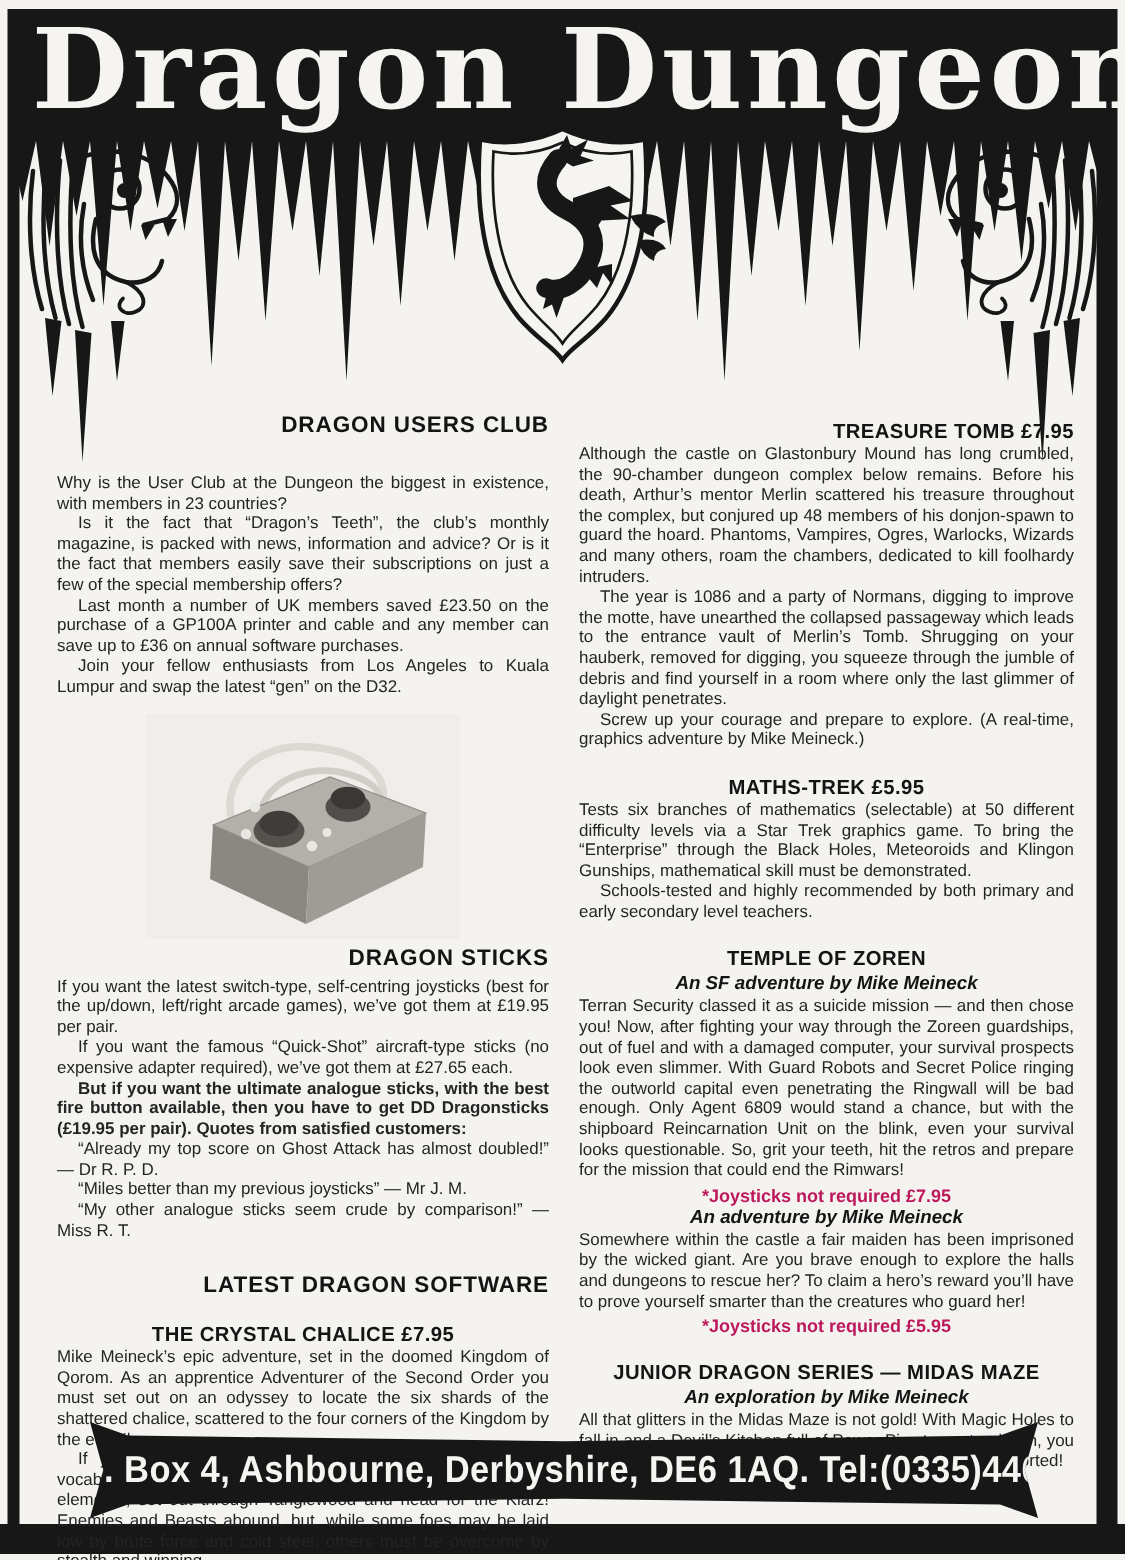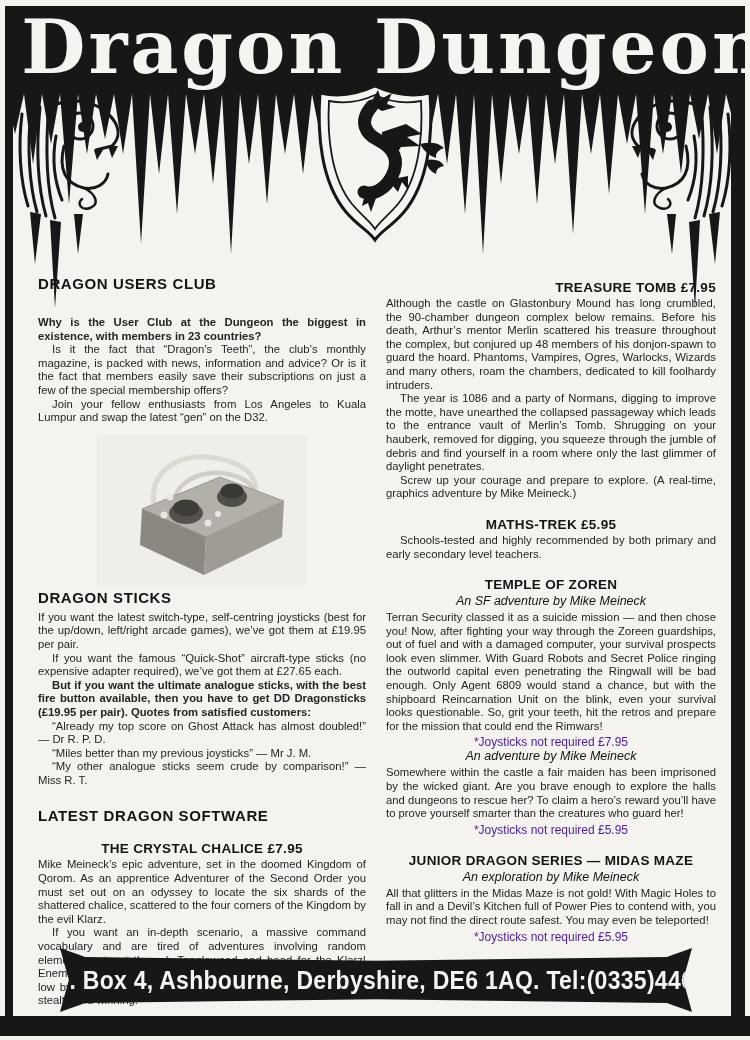--- a/index.html
+++ b/index.html
@@ -19,42 +19,42 @@
     display:flex; align-items:center; justify-content:center;
     font-family:"DejaVu Serif", serif; font-weight:bold;
     font-size:74px; letter-spacing:3px; color:#f5f4f0; white-space:nowrap;padding-left:20px;
   }
 
   .col { position:absolute; z-index:3; }
   .col-left  { left:38px;  top:275px; width:328px; }
   .col-right { left:386px; top:280px; width:330px; }
 
   h2.section-heading {
-    margin:0 0 5px 0; text-align:left; font-size:15px; font-weight:bold;
+    margin:0 0 5px 0; text-align:right; font-size:15px; font-weight:bold;
     letter-spacing:.6px; color:#141414;
   }
   h3.item-heading {
     margin:16px 0 2px 0; text-align:center; font-size:13.5px; font-weight:bold;
     letter-spacing:.3px; color:#141414;
   }
   h3.first { margin-top:0;text-align:right; }
   .subtitle {
     margin:0 0 3px 0; text-align:center; font-size:12.5px;
-    font-weight:normal; font-style:italic; color:#141414;
+    font-weight:bold; font-style:italic; color:#141414;
   }
   p.body {
     margin:0; font-size:11.3px; line-height:13.6px; text-align:justify;
     color:#242424;
   }
   p.indent { text-indent:14px; }
-  p.lead   { font-weight:bold;margin-top:24px; }
+  p.lead   { font-weight:normal;margin-top:24px; }
   p.boldpara { font-weight:bold; }
   p.note {
-    margin:2px 0 0 0; text-align:center; font-weight:normal; font-size:12px;
-    color:#4c1d95;
+    margin:2px 0 0 0; text-align:center; font-weight:bold; font-size:12px;
+    color:#be185d;
   }
 
   .joystick-figure {
     width:210px; height:150px; margin:10px auto 4px auto;
     background:#efeeea;
   }
 
   .footer-banner {
     position:absolute; left:60px; top:948px; width:632px; height:64px; z-index:3;
     background:#171717;
@@ -123,20 +123,21 @@
 
 <div class="frame-left"></div>
 <div class="frame-right"></div>
 <div class="frame-bottom"></div>
 
 <div class="col col-left">
   <section>
     <h2 class="section-heading">DRAGON USERS CLUB</h2>
     <p class="body lead">Why is the User Club at the Dungeon the biggest in existence, with members in 23 countries?</p>
     <p class="body indent">Is it the fact that “Dragon’s Teeth”, the club’s monthly magazine, is packed with news, information and advice? Or is it the fact that members easily save their subscriptions on just a few of the special membership offers?</p>
+    <p class="body indent">Last month a number of UK members saved £23.50 on the purchase of a GP100A printer and cable and any member can save up to £36 on annual software purchases.</p>
     <p class="body indent">Join your fellow enthusiasts from Los Angeles to Kuala Lumpur and swap the latest “gen” on the D32.</p>
   </section>
 
   <div class="joystick-figure">
     <svg viewBox="0 0 210 150" width="210" height="150" xmlns="http://www.w3.org/2000/svg">
       <rect x="0" y="0" width="210" height="150" fill="#efeeea"></rect>
       <path d="M75,98 C35,60 65,18 110,22 C155,26 165,50 155,64" stroke="#dcd9d3" stroke-width="5" fill="none"></path>
       <path d="M83,92 C60,55 100,30 135,40 C163,48 161,66 151,70" stroke="#d1cec8" stroke-width="4.5" fill="none"></path>
       <g>
         <circle cx="163" cy="70" r="10" fill="#bab7b1" stroke="#7d7b77" stroke-width="1.5"></circle>
@@ -177,20 +178,21 @@
 <div class="col col-right">
   <section>
     <h3 class="item-heading first">TREASURE TOMB £7.95</h3>
     <p class="body">Although the castle on Glastonbury Mound has long crumbled, the 90-chamber dungeon complex below remains. Before his death, Arthur’s mentor Merlin scattered his treasure throughout the complex, but conjured up 48 members of his donjon-spawn to guard the hoard. Phantoms, Vampires, Ogres, Warlocks, Wizards and many others, roam the chambers, dedicated to kill foolhardy intruders.</p>
     <p class="body indent">The year is 1086 and a party of Normans, digging to improve the motte, have unearthed the collapsed passageway which leads to the entrance vault of Merlin’s Tomb. Shrugging on your hauberk, removed for digging, you squeeze through the jumble of debris and find yourself in a room where only the last glimmer of daylight penetrates.</p>
     <p class="body indent">Screw up your courage and prepare to explore. (A real-time, graphics adventure by Mike Meineck.)</p>
   </section>
 
   <section>
     <h3 class="item-heading">MATHS-TREK £5.95</h3>
+    <p class="body">Tests six branches of mathematics (selectable) at 50 different difficulty levels via a Star Trek graphics game. To bring the “Enterprise” through the Black Holes, Meteoroids and Klingon Gunships, mathematical skill must be demonstrated.</p>
     <p class="body indent">Schools-tested and highly recommended by both primary and early secondary level teachers.</p>
   </section>
 
   <section>
     <h3 class="item-heading">TEMPLE OF ZOREN</h3>
     <div class="subtitle">An SF adventure by Mike Meineck</div>
     <p class="body">Terran Security classed it as a suicide mission — and then chose you! Now, after fighting your way through the Zoreen guardships, out of fuel and with a damaged computer, your survival prospects look even slimmer. With Guard Robots and Secret Police ringing the outworld capital even penetrating the Ringwall will be bad enough. Only Agent 6809 would stand a chance, but with the shipboard Reincarnation Unit on the blink, even your survival looks questionable. So, grit your teeth, hit the retros and prepare for the mission that could end the Rimwars!</p>
     <p class="note">*Joysticks not required £7.95</p>
   </section>
 

